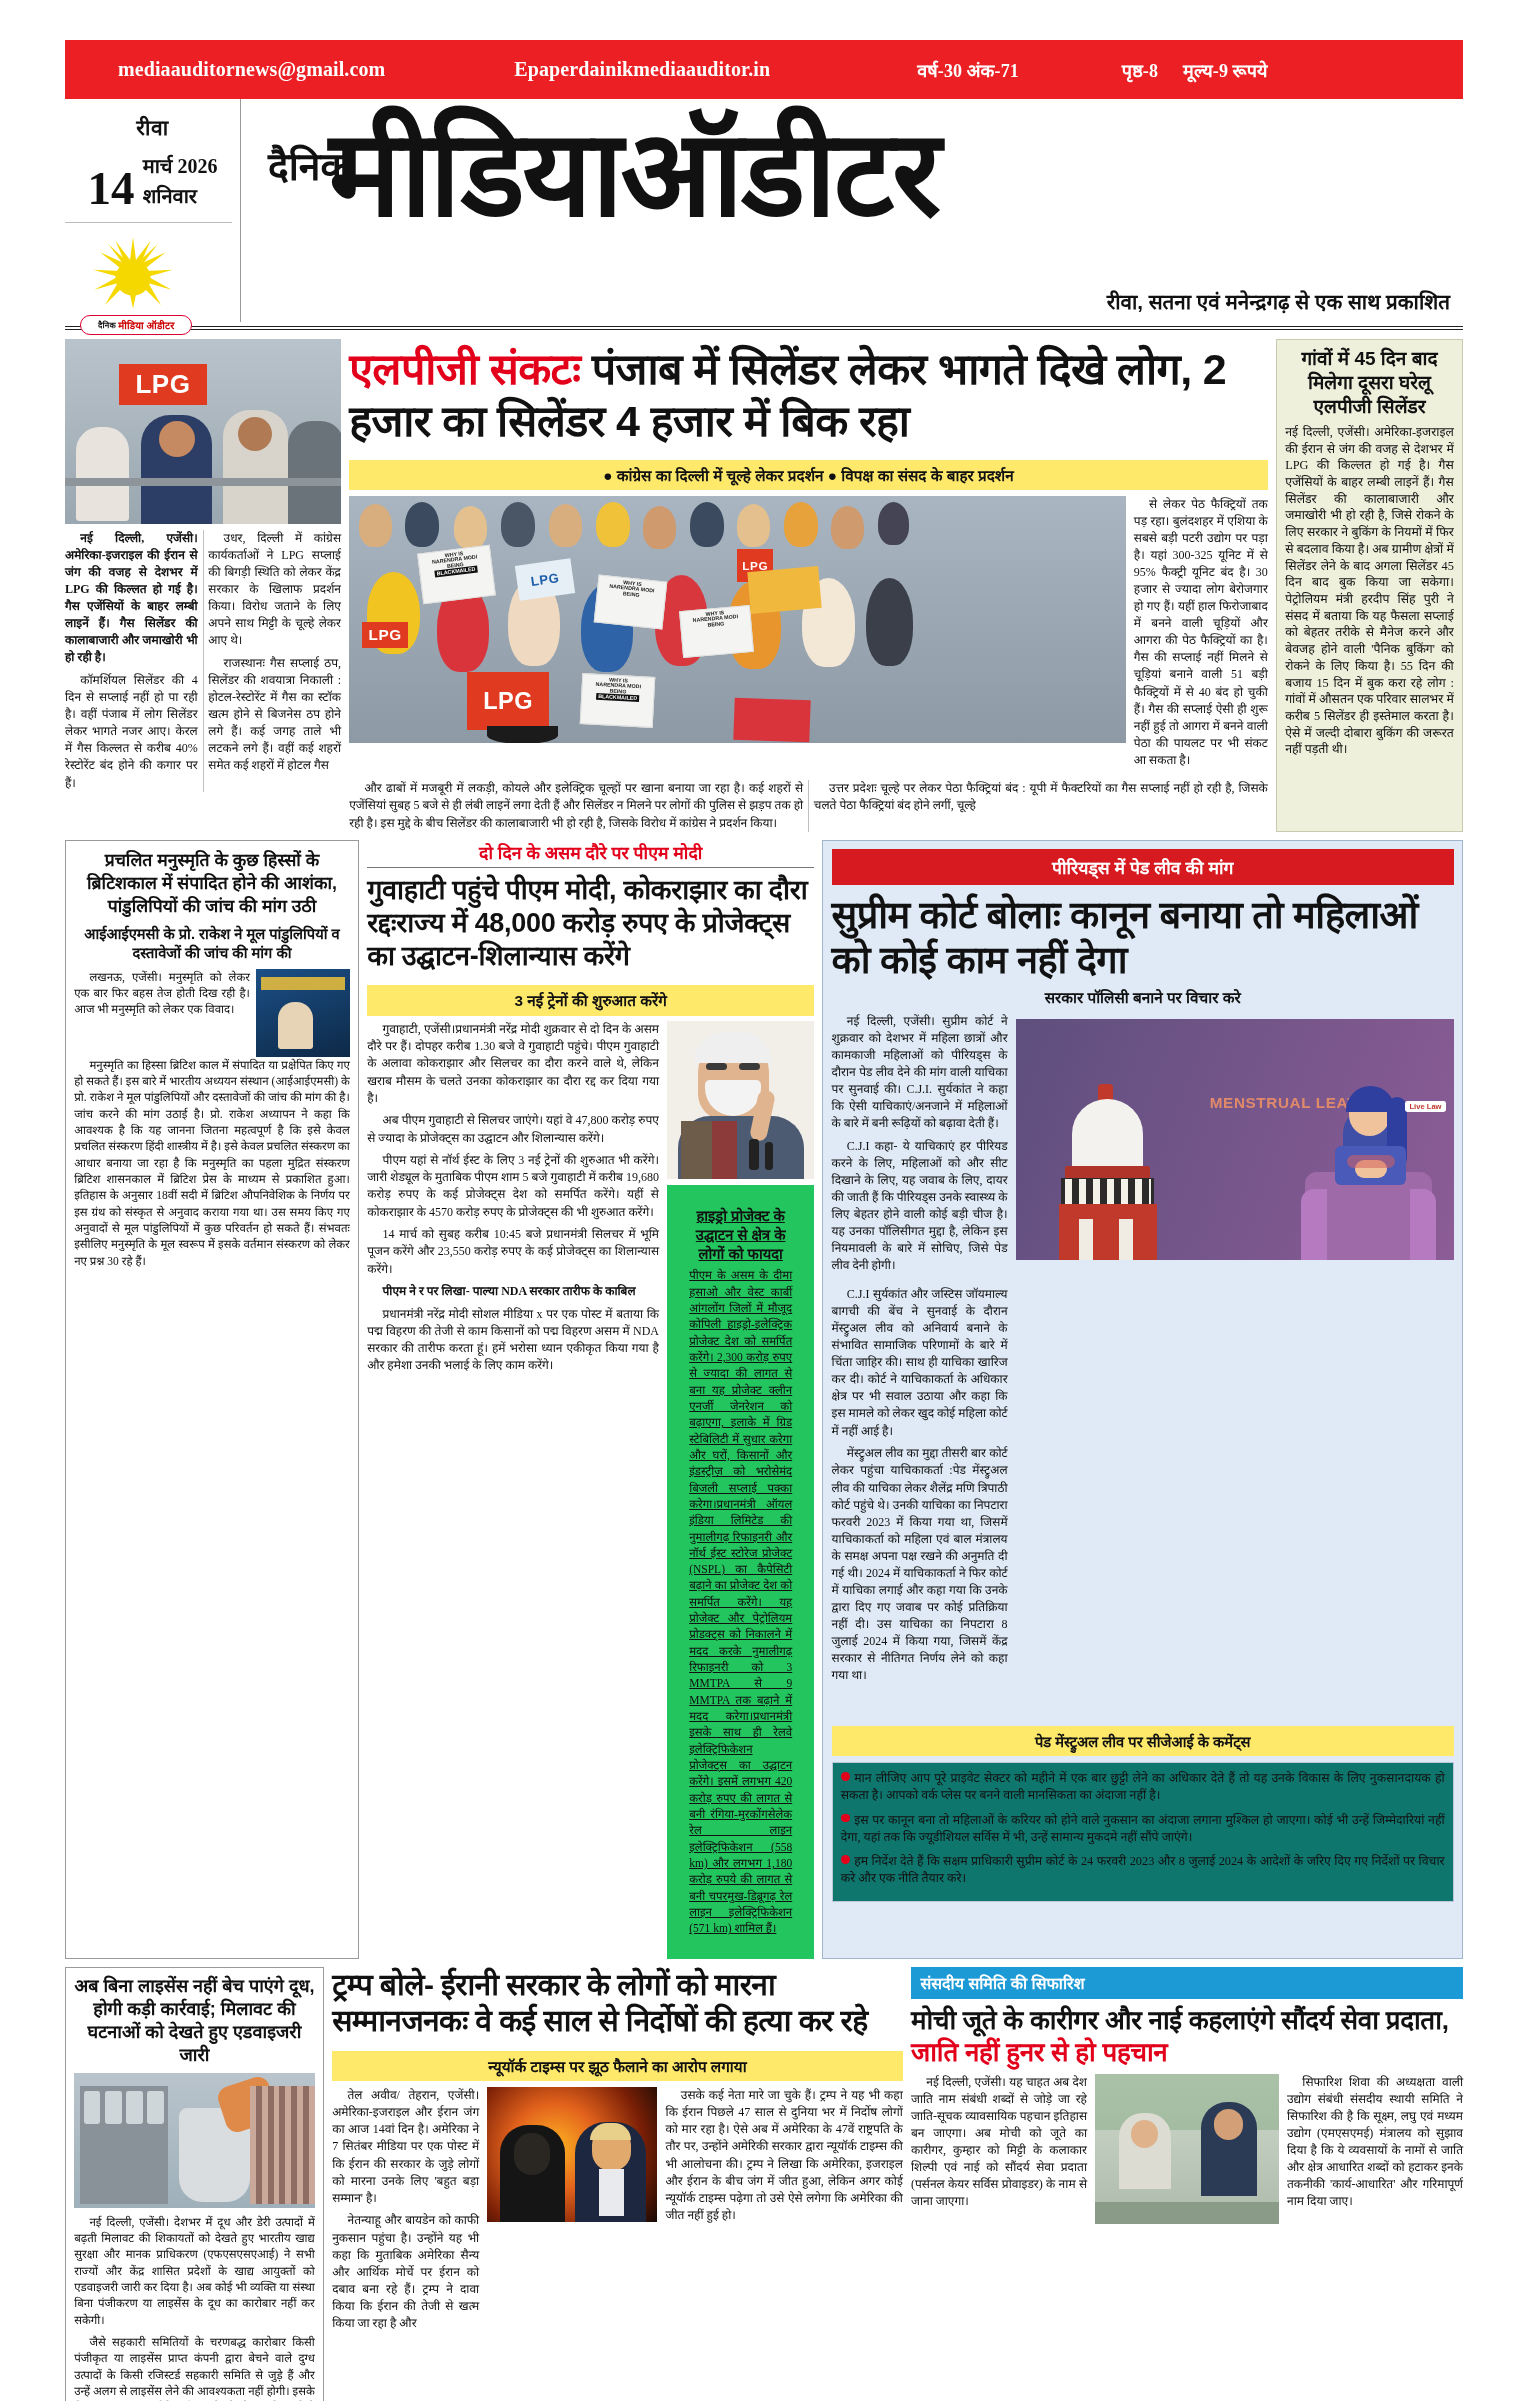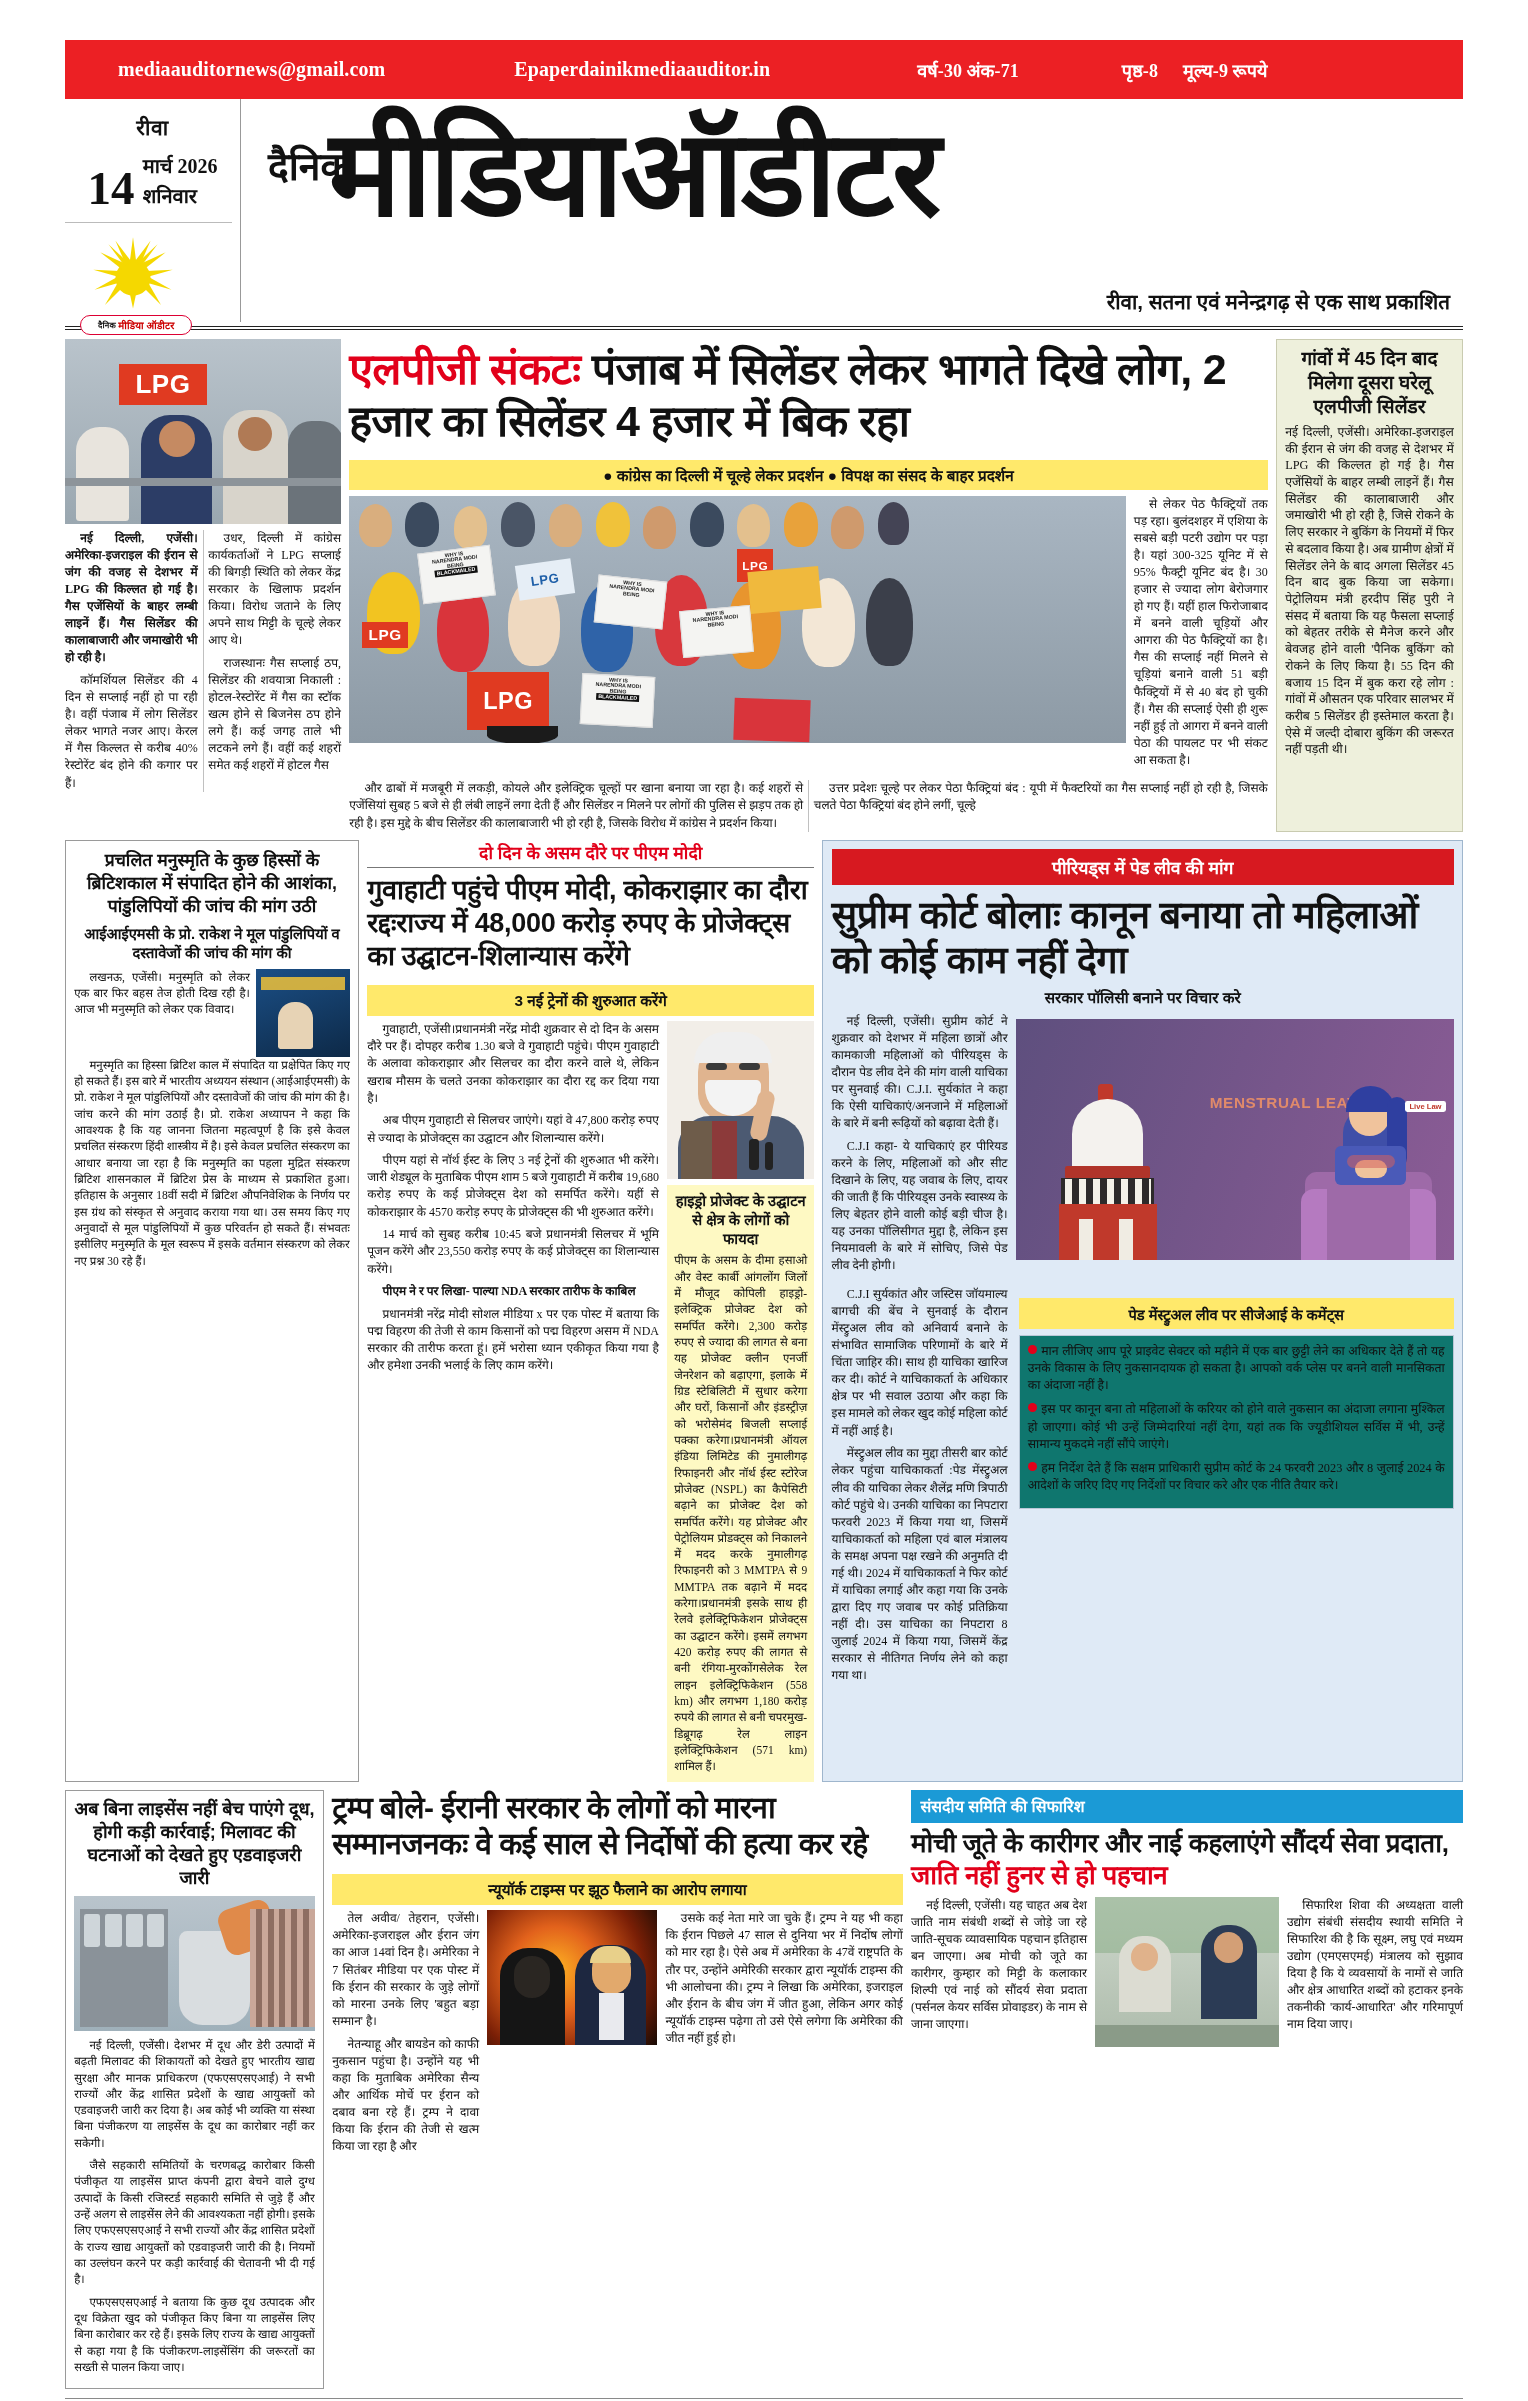--- a/index.html
+++ b/index.html
@@ -153,21 +153,21 @@
   }
   .kicker-rule { border-top:1.2px solid #777; margin:3.5px 0 5.9px; }
   .s2m-head {
     font-family:"Liberation Sans", sans-serif; font-weight:bold;
     font-size:27px; line-height:1.22; letter-spacing:-0.3px;
   }
   .sc-head {
     font-family:"Liberation Sans", sans-serif; font-weight:bold;
     font-size:38px; line-height:1.18; letter-spacing:-0.6px; margin-top:8.2px;
   }
-  .pinkbox { background:#fef9c3; padding:7px; margin-top:5.9px; }
+  .pinkbox { background:#22c55e; padding:22px; margin-top:5.9px;text-decoration:underline; }
   .pinkbox h4 {
     margin:0 0 3.5px; font-family:"Liberation Sans", sans-serif;
     font-size:14.7px; font-weight:bold; text-align:center; line-height:1.28;
   }
   .sc-illus { height:241px; background:#6d5a8e; position:relative; overflow:hidden; margin-top:5.9px; }
   .redbullet { display:inline-block; width:8.8px; height:8.8px; background:#e2001a; border-radius:50%; margin-right:4.7px; vertical-align:1.2px;}
   .bulletbox { background:#0f766e; border:0.6px solid #b9c7d6; padding:7px 8.2px; margin-top:5.9px; }
   .bulletbox li { font-size:12.3px; line-height:1.4; margin-bottom:7px; list-style:none; text-align:justify; }
   .bulletbox ul { margin:0; padding:0; }
 
@@ -459,21 +459,21 @@
               <div style="position:absolute;left:86px;top:13px;width:20px;height:71px;background:#2f3fa0;border-radius:10.6px;"></div>
               <div style="position:absolute;left:34px;top:62px;width:71px;height:39px;background:#4a5ab8;border-radius:5.9px;"></div>
               <div style="position:absolute;left:54px;top:76px;width:32px;height:17.6px;background:#f0c39c;border-radius:9.4px;"></div>
               <div style="position:absolute;left:46px;top:71px;width:48px;height:13px;background:#d4615e;opacity:.55;border-radius:7px;"></div>
             </div>
             <div style="position:absolute;right:8.2px;top:82px;background:#fff;border-radius:2.4px;padding:1.2px 4.1px;font-family:'Liberation Sans',sans-serif;font-size:7.6px;font-weight:bold;color:#c0392b;">Live Law</div>
           </div>
         </div>
       </div>
 
-      <div style="display:flex;gap:11px;margin-top:5.9px;">
+      <div style="display:flex;gap:24px;margin-top:5.9px;flex-direction:column;">
         <div style="width:176px;" class="body-txt">
           <p>C.J.I सुर्यकांत और जस्टिस जॉयमाल्य बागची की बेंच ने सुनवाई के दौरान मेंस्ट्रुअल लीव को अनिवार्य बनाने के संभावित सामाजिक परिणामों के बारे में चिंता जाहिर की। साथ ही याचिका खारिज कर दी। कोर्ट ने याचिकाकर्ता के अधिकार क्षेत्र पर भी सवाल उठाया और कहा कि इस मामले को लेकर खुद कोई महिला कोर्ट में नहीं आई है।</p>
           <p>मेंस्ट्रुअल लीव का मुद्दा तीसरी बार कोर्ट लेकर पहुंचा याचिकाकर्ता :पेड मेंस्ट्रुअल लीव की याचिका लेकर शैलेंद्र मणि त्रिपाठी कोर्ट पहुंचे थे। उनकी याचिका का निपटारा फरवरी 2023 में किया गया था, जिसमें याचिकाकर्ता को महिला एवं बाल मंत्रालय के समक्ष अपना पक्ष रखने की अनुमति दी गई थी। 2024 में याचिकाकर्ता ने फिर कोर्ट में याचिका लगाई और कहा गया कि उनके द्वारा दिए गए जवाब पर कोई प्रतिक्रिया नहीं दी। उस याचिका का निपटारा 8 जुलाई 2024 में किया गया, जिसमें केंद्र सरकार से नीतिगत निर्णय लेने को कहा गया था।</p>
         </div>
         <div style="flex:1;">
           <div class="yellowbar" style="font-size:14.7px;">पेड मेंस्ट्रुअल लीव पर सीजेआई के कमेंट्स</div>
           <div class="bulletbox">
             <ul>
               <li><span class="redbullet"></span><span>मान लीजिए आप पूरे प्राइवेट सेक्टर को महीने में एक बार छुट्टी लेने का अधिकार देते हैं तो यह उनके विकास के लिए नुकसानदायक हो सकता है। आपको वर्क प्लेस पर बनने वाली मानसिकता का अंदाजा नहीं है।</span></li>
               <li><span class="redbullet"></span><span>इस पर कानून बना तो महिलाओं के करियर को होने वाले नुकसान का अंदाजा लगाना मुश्किल हो जाएगा। कोई भी उन्हें जिम्मेदारियां नहीं देगा, यहां तक कि ज्यूडीशियल सर्विस में भी, उन्हें सामान्य मुकदमे नहीं सौंपे जाएंगे।</span></li>

